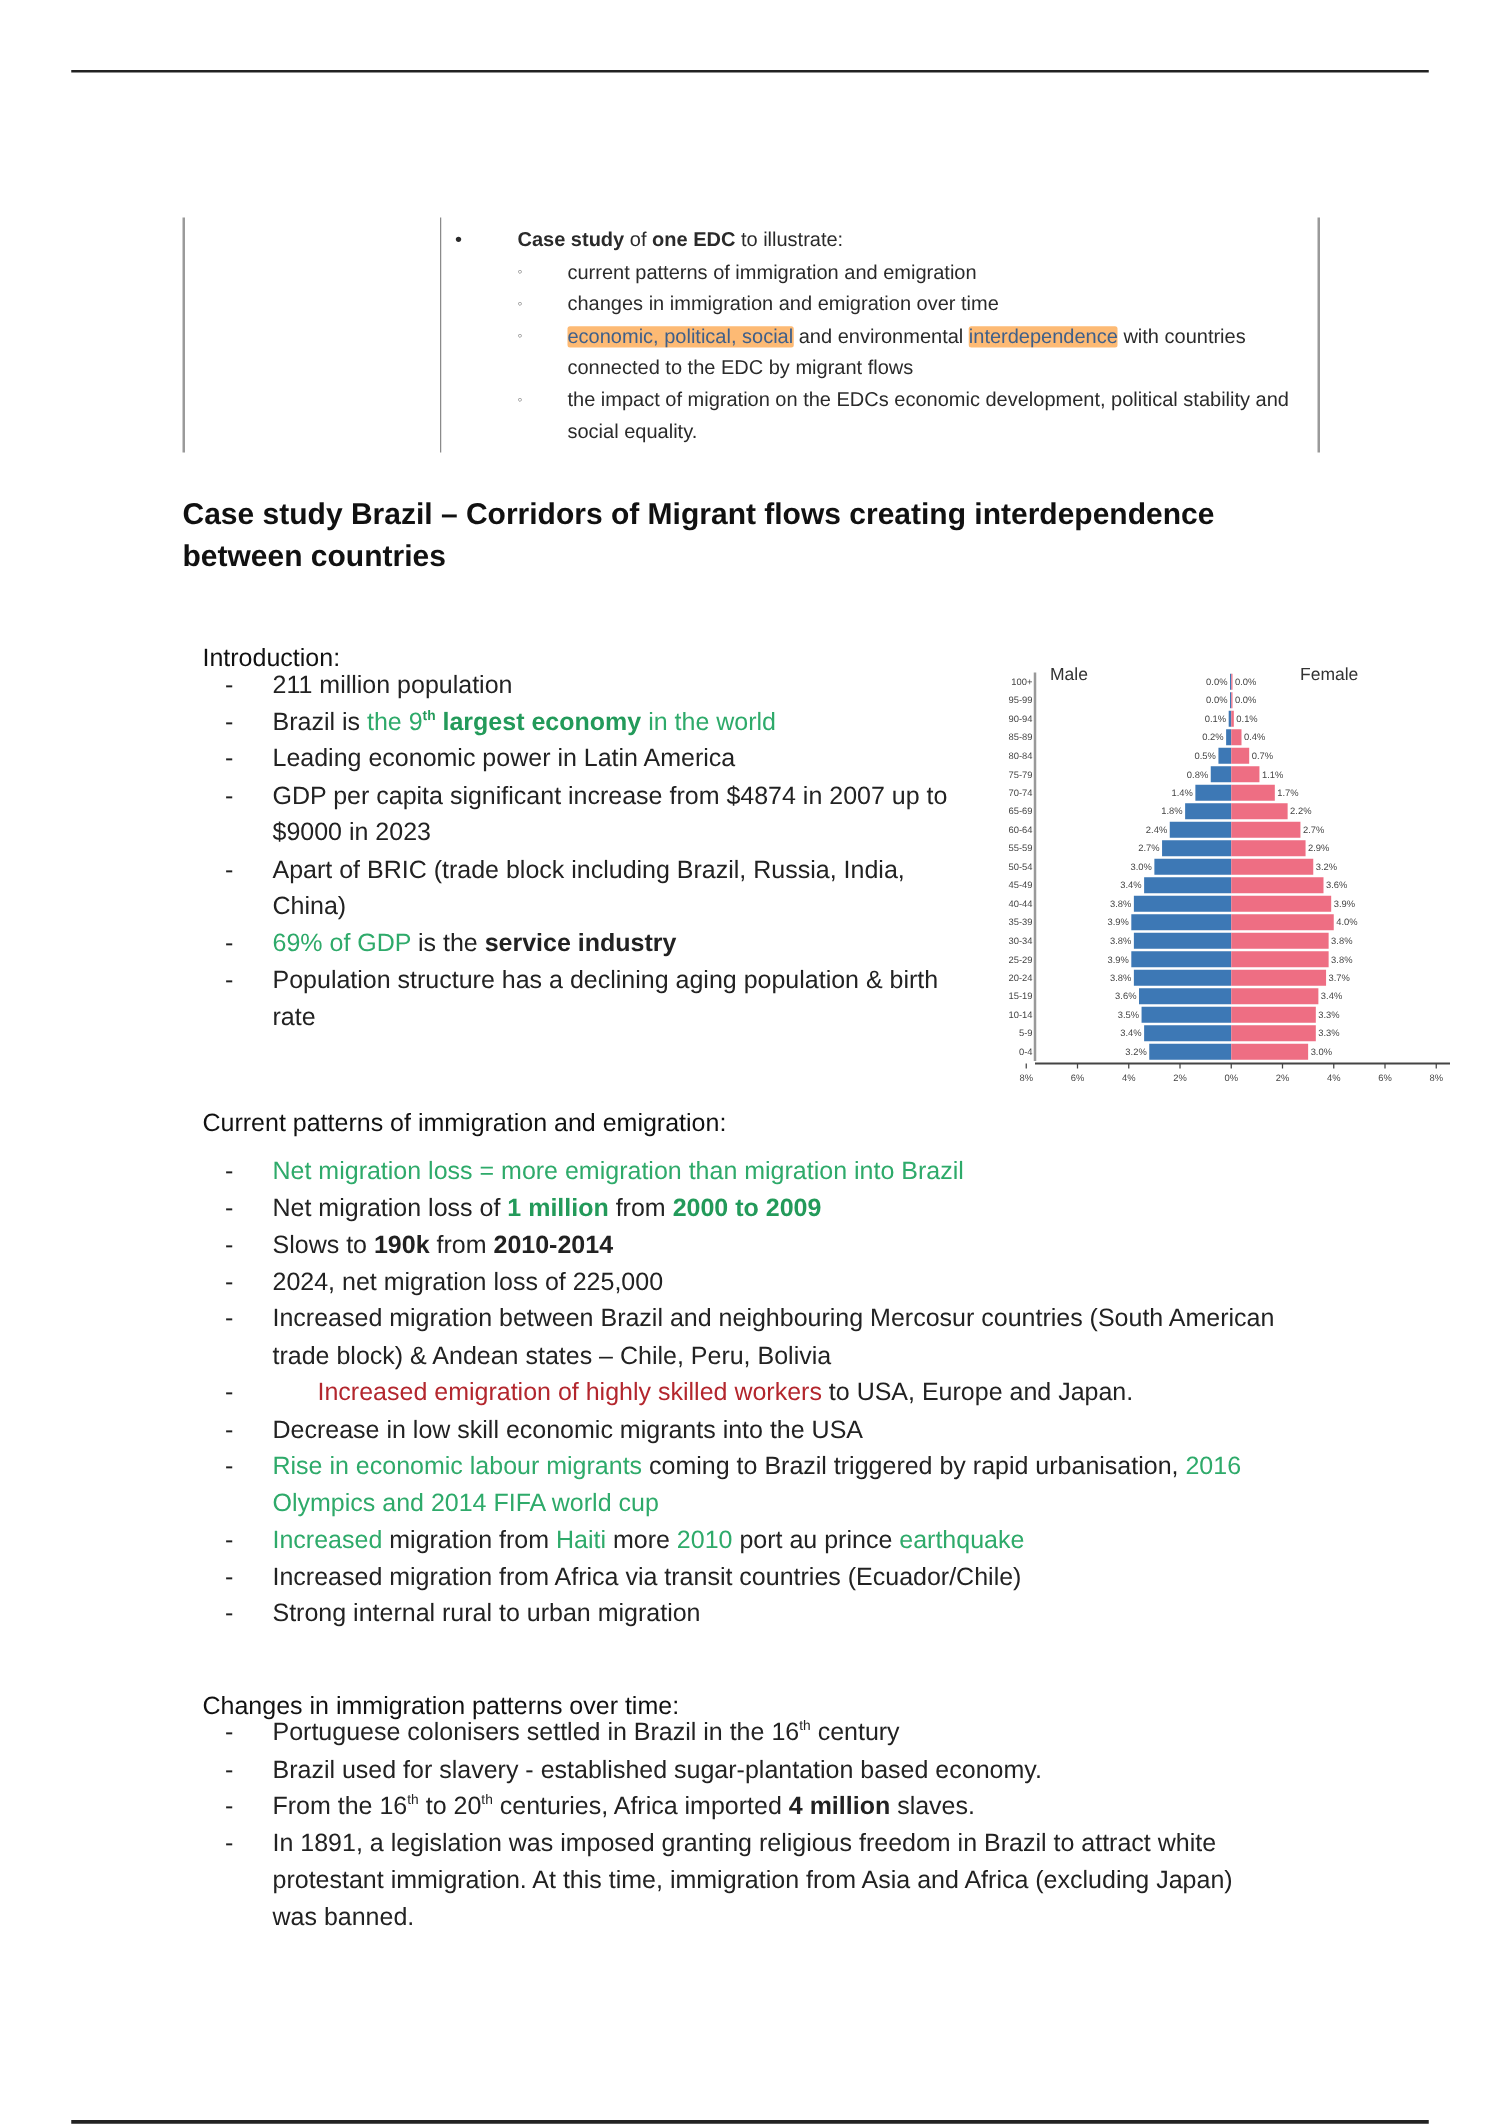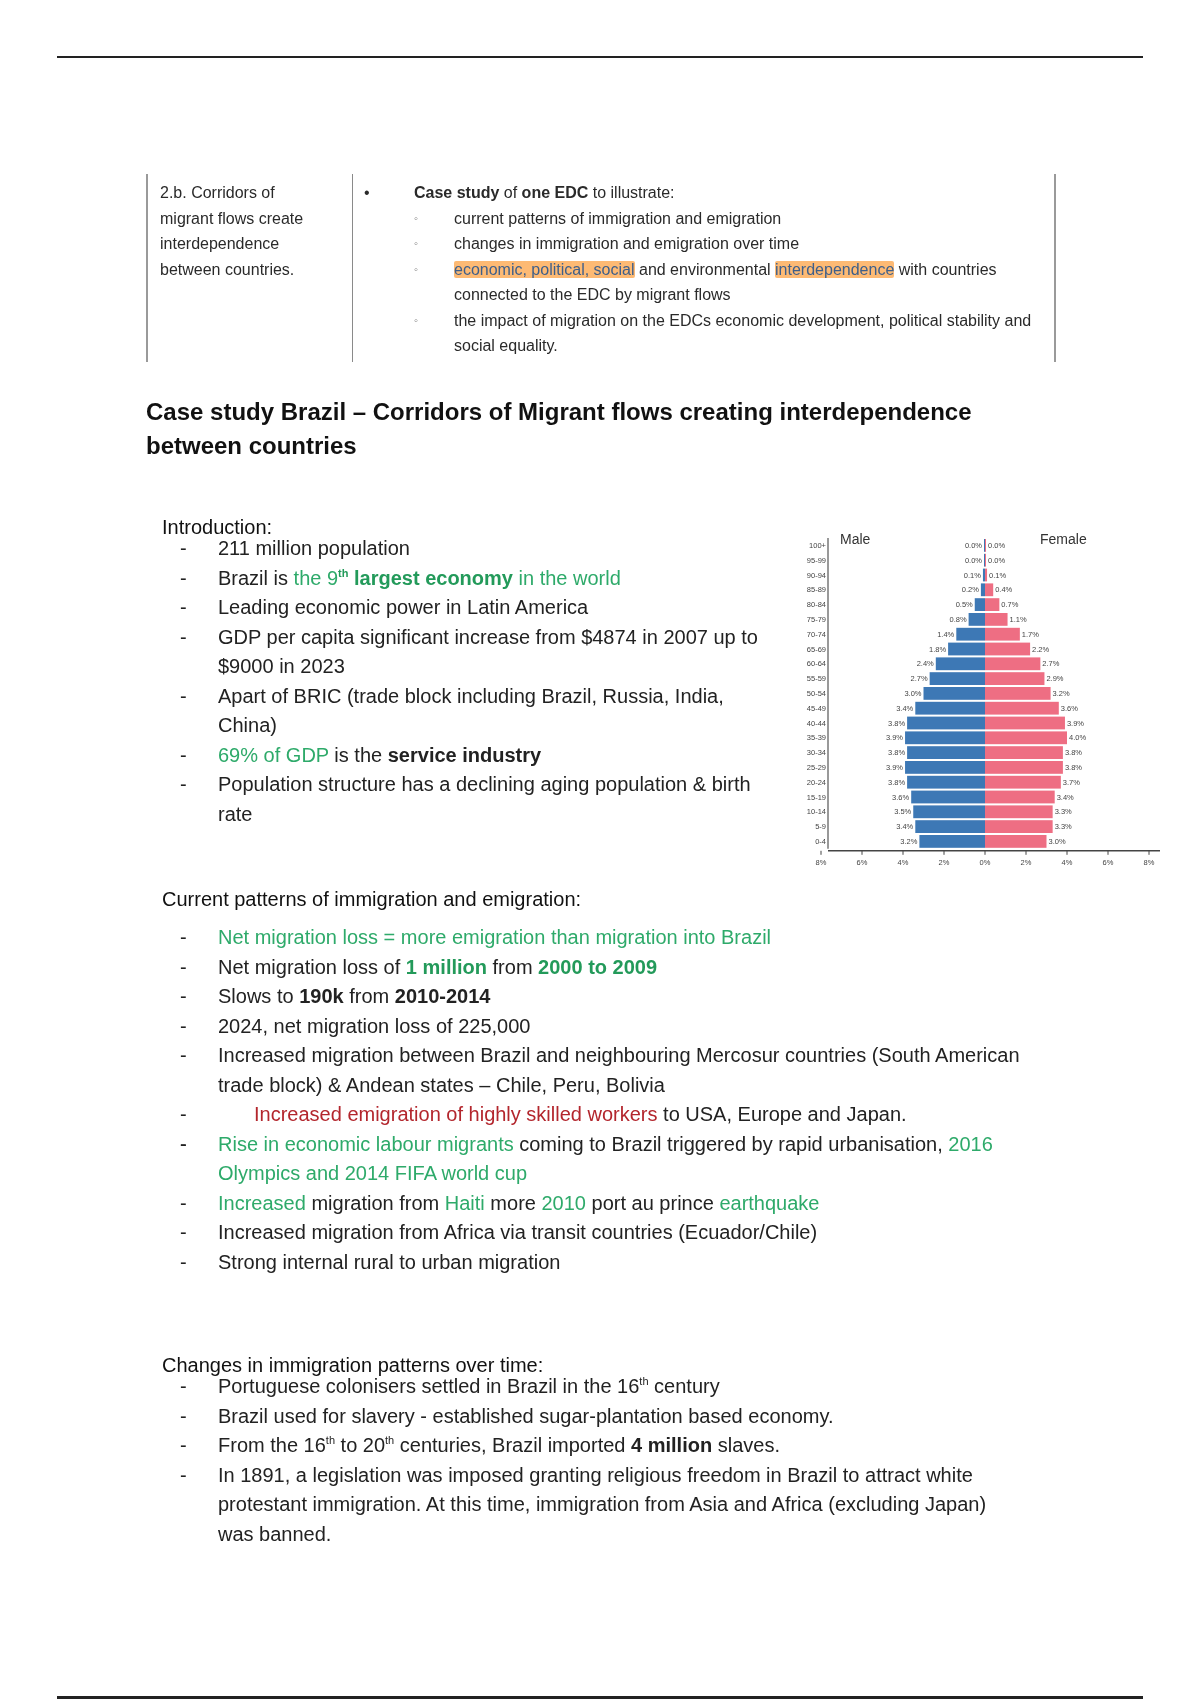--- a/index.html
+++ b/index.html
@@ -44,21 +44,20 @@
   
   .pyramid { position: absolute; left: 800px; top: 530px; width: 360px; height: 360px; }
   .pyramid svg { position: absolute; left: 0; top: 0; }
 </style>
 </head>
 <body>
 
 <div class="rule top"></div>
 
 <div class="spec">
-  <div class="col1">2.b. Corridors of migrant flows create interdependence between countries.</div>
   <div class="divider"></div>
   <div class="bullet">•</div>
   <div class="col2">
     <div><b>Case study</b><span> of </span><b>one EDC</b><span> to illustrate:</span></div>
     <div class="subitem"><span class="ring">◦</span><span>current patterns of immigration and emigration</span></div>
     <div class="subitem"><span class="ring">◦</span><span>changes in immigration and emigration over time</span></div>
     <div class="subitem"><span class="ring">◦</span><span class="hl">economic, political, social</span><span> and environmental </span><span class="hl">interdependence</span><span> with countries connected to the EDC by migrant flows</span></div>
     <div class="subitem"><span class="ring">◦</span><span>the impact of migration on the EDCs economic development, political stability and social equality.</span></div>
   </div>
 </div>
@@ -213,28 +212,28 @@
 </div>
 
 <h3 style="top:872px">Current patterns of immigration and emigration:</h3>
 <ul class="dash" style="top:923px;width:850px">
   <li><span class="d">-</span><span class="g">Net migration loss = more emigration than migration into Brazil</span></li>
   <li><span class="d">-</span><span>Net migration loss of </span><span class="gb">1 million</span><span> from </span><span class="gb">2000 to 2009</span></li>
   <li><span class="d">-</span><span>Slows to </span><span class="b">190k</span><span> from </span><span class="b">2010-2014</span></li>
   <li><span class="d">-</span><span>2024, net migration loss of 225,000</span></li>
   <li><span class="d">-</span><span>Increased migration between Brazil and neighbouring Mercosur countries (South American trade block) &amp; Andean states – Chile, Peru, Bolivia</span></li>
   <li><span class="d">-</span><span class="r">Increased emigration of highly skilled workers</span><span> to USA, Europe and Japan.</span></li>
-  <li><span class="d">-</span></li>
+  <li><span class="d">-</span><span>Decrease in low skill economic migrants into the USA</span></li>
   <li><span class="d">-</span><span class="g">Rise in economic labour migrants</span><span> coming to Brazil triggered by rapid urbanisation, </span><span class="g">2016 Olympics and 2014 FIFA world cup</span></li>
   <li><span class="d">-</span><span class="g">Increased</span><span> migration from </span><span class="g">Haiti</span><span> more </span><span class="g">2010</span><span> port au prince </span><span class="g">earthquake</span></li>
   <li><span class="d">-</span><span>Increased migration from Africa via transit countries (Ecuador/Chile)</span></li>
   <li><span class="d">-</span><span>Strong internal rural to urban migration</span></li>
 </ul>
 
 <h3 style="top:1338px">Changes in immigration patterns over time:</h3>
 <ul class="dash" style="top:1372px;width:820px">
   <li><span class="d">-</span><span>Portuguese colonisers settled in Brazil in the 16</span><sup>th</sup><span> century</span></li>
   <li><span class="d">-</span><span>Brazil used for slavery - established sugar-plantation based economy.</span></li>
-  <li><span class="d">-</span><span>From the 16</span><sup>th</sup><span> to 20</span><sup>th</sup><span> centuries, Brazil imported </span><span class="b">4 million</span><span> slaves.</span></li>
+  <li><span class="d">-</span><span>From the 16</span><sup>th</sup><span> to 20</span><sup>th</sup><span> centuries, Africa imported </span><span class="b">4 million</span><span> slaves.</span></li>
   <li><span class="d">-</span><span>In 1891, a legislation was imposed granting religious freedom in Brazil to attract white protestant immigration. At this time, immigration from Asia and Africa (excluding Japan) was banned.</span></li>
 </ul>
 
 <div class="rule bottom"></div>
 
 </body></html>

